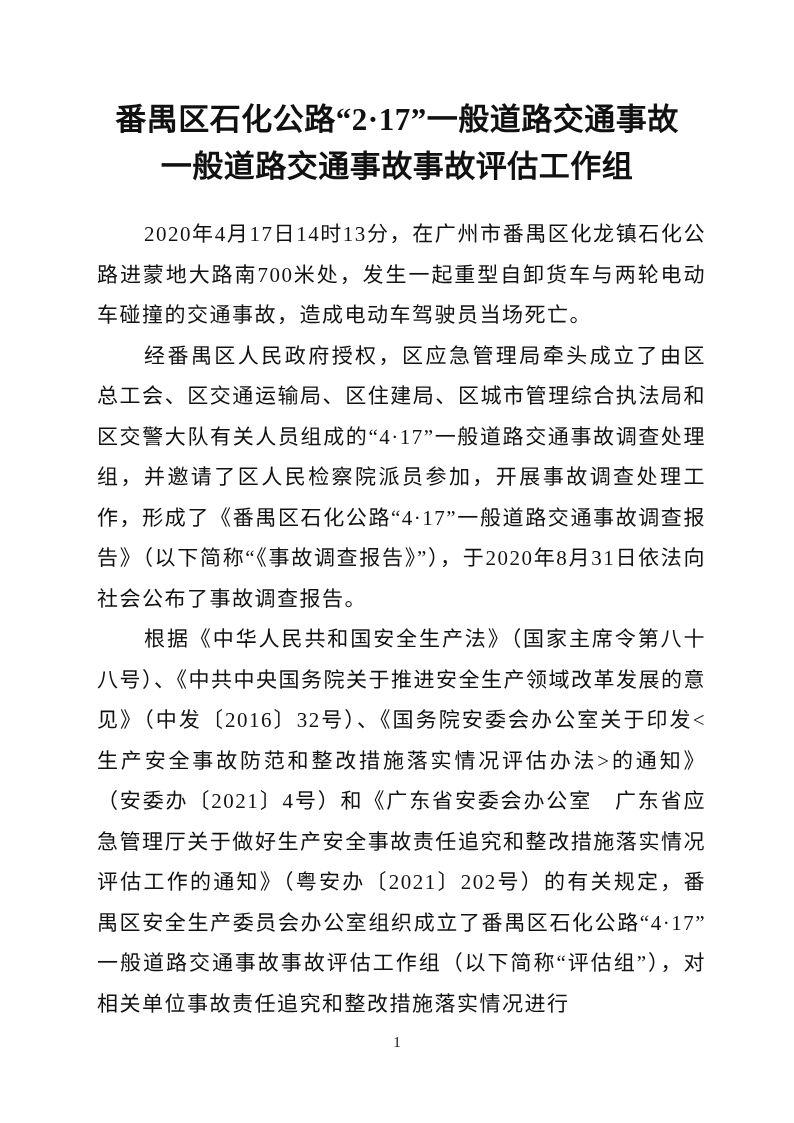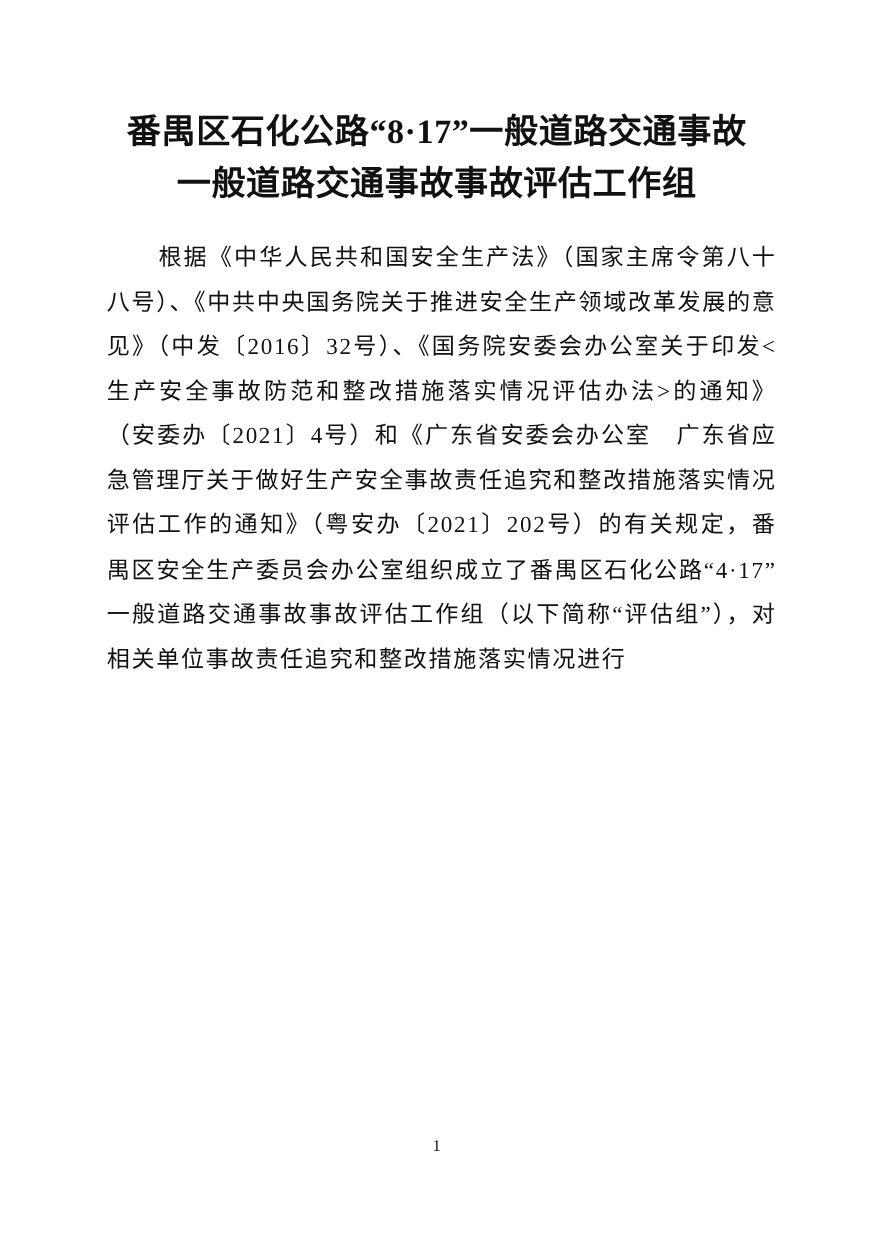--- a/index.html
+++ b/index.html
@@ -55,23 +55,25 @@
     letter-spacing: 0;
     color: #111111;
   }
 </style>
 </head>
 <body>
 
 <div class="page">
 
   <h1 class="title">
-    <span class="title-line">番禺区石化公路“8·17”一般道路交通事故</span>
+    <span class="title-line">番禺区石化公路“2·17”一般道路交通事故</span>
     <span class="title-line">一般道路交通事故事故评估工作组</span>
   </h1>
 
   <div class="body-text">
+    <p>2020年4月17日14时13分，在广州市番禺区化龙镇石化公路进蒙地大路南700米处，发生一起重型自卸货车与两轮电动车碰撞的交通事故，造成电动车驾驶员当场死亡。</p>
+    <p>经番禺区人民政府授权，区应急管理局牵头成立了由区总工会、区交通运输局、区住建局、区城市管理综合执法局和区交警大队有关人员组成的“4·17”一般道路交通事故调查处理组，并邀请了区人民检察院派员参加，开展事故调查处理工作，形成了《番禺区石化公路“4·17”一般道路交通事故调查报告》（以下简称“《事故调查报告》”），于2020年8月31日依法向社会公布了事故调查报告。</p>
     <p>根据《中华人民共和国安全生产法》（国家主席令第八十八号）、《中共中央国务院关于推进安全生产领域改革发展的意见》（中发〔2016〕32号）、《国务院安委会办公室关于印发&lt;生产安全事故防范和整改措施落实情况评估办法&gt;的通知》（安委办〔2021〕4号）和《广东省安委会办公室　广东省应急管理厅关于做好生产安全事故责任追究和整改措施落实情况评估工作的通知》（粤安办〔2021〕202号）的有关规定，番禺区安全生产委员会办公室组织成立了番禺区石化公路“4·17”一般道路交通事故事故评估工作组（以下简称“评估组”），对相关单位事故责任追究和整改措施落实情况进行</p>
   </div>
 
   <div class="page-number">1</div>
 
 </div>
 
 </body></html>

